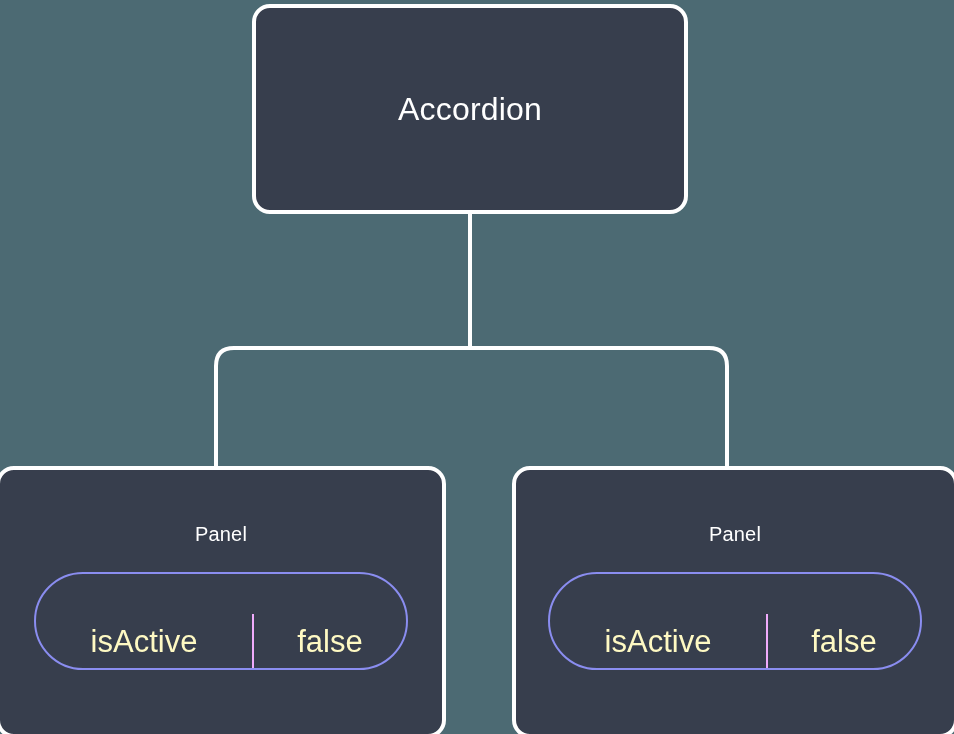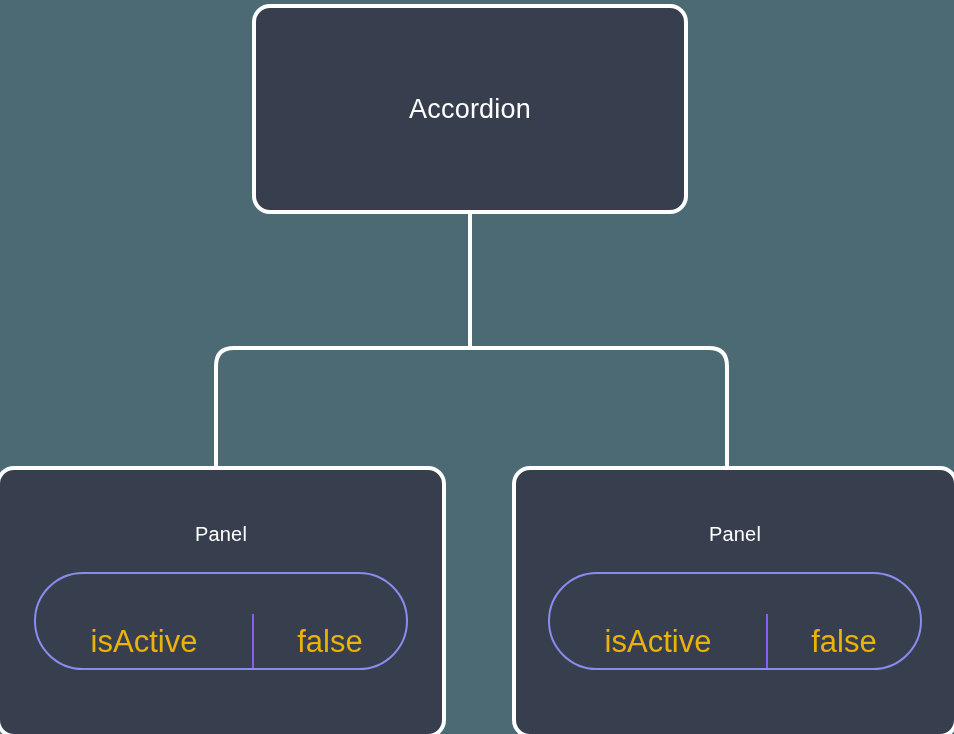--- a/index.html
+++ b/index.html
@@ -62,21 +62,21 @@
   }
   .node-title {
     color: #ffffff;
     font-size: 34px;
     font-weight: 400;
     letter-spacing: 0.2px;
     line-height: 1;
     white-space: nowrap;
   }
   .node-root .node-title {
-    font-size: 27px;
+    font-size: 32px;
   }
   .node-leaf-left .node-title,
   .node-leaf-right .node-title {
     font-size: 20px;
     margin-top: 54px;
   }
   .state-chip {
     display: flex;
     align-items: stretch;
     box-sizing: border-box;
@@ -90,33 +90,33 @@
     width: 374px;
   }
   .node-leaf-right .state-chip {
     width: 374px;
   }
   .chip-key,
   .chip-val {
     display: flex;
     align-items: center;
     justify-content: center;
-    color: #eab308;
+    color: #fef9c3;
     font-size: 31px;
     line-height: 1;
     white-space: nowrap;
     box-sizing: border-box;
     margin-top: 40px;
   }
   .chip-key {
     flex: 0 0 216px;
   }
   .chip-val {
     flex: 1 1 auto;
-    border-left: 2px solid #8b5cf6;
+    border-left: 2px solid #f0abfc;
   }
 </style>
 </head>
 <body>
 
 <div id="stage">
 
   <svg id="connectors" viewBox="0 0 954 734" width="954" height="734" aria-hidden="true">
 
     <path d="M 470 214 L 470 348" fill="none" stroke="#ffffff" stroke-width="4" stroke-linecap="butt"></path>

